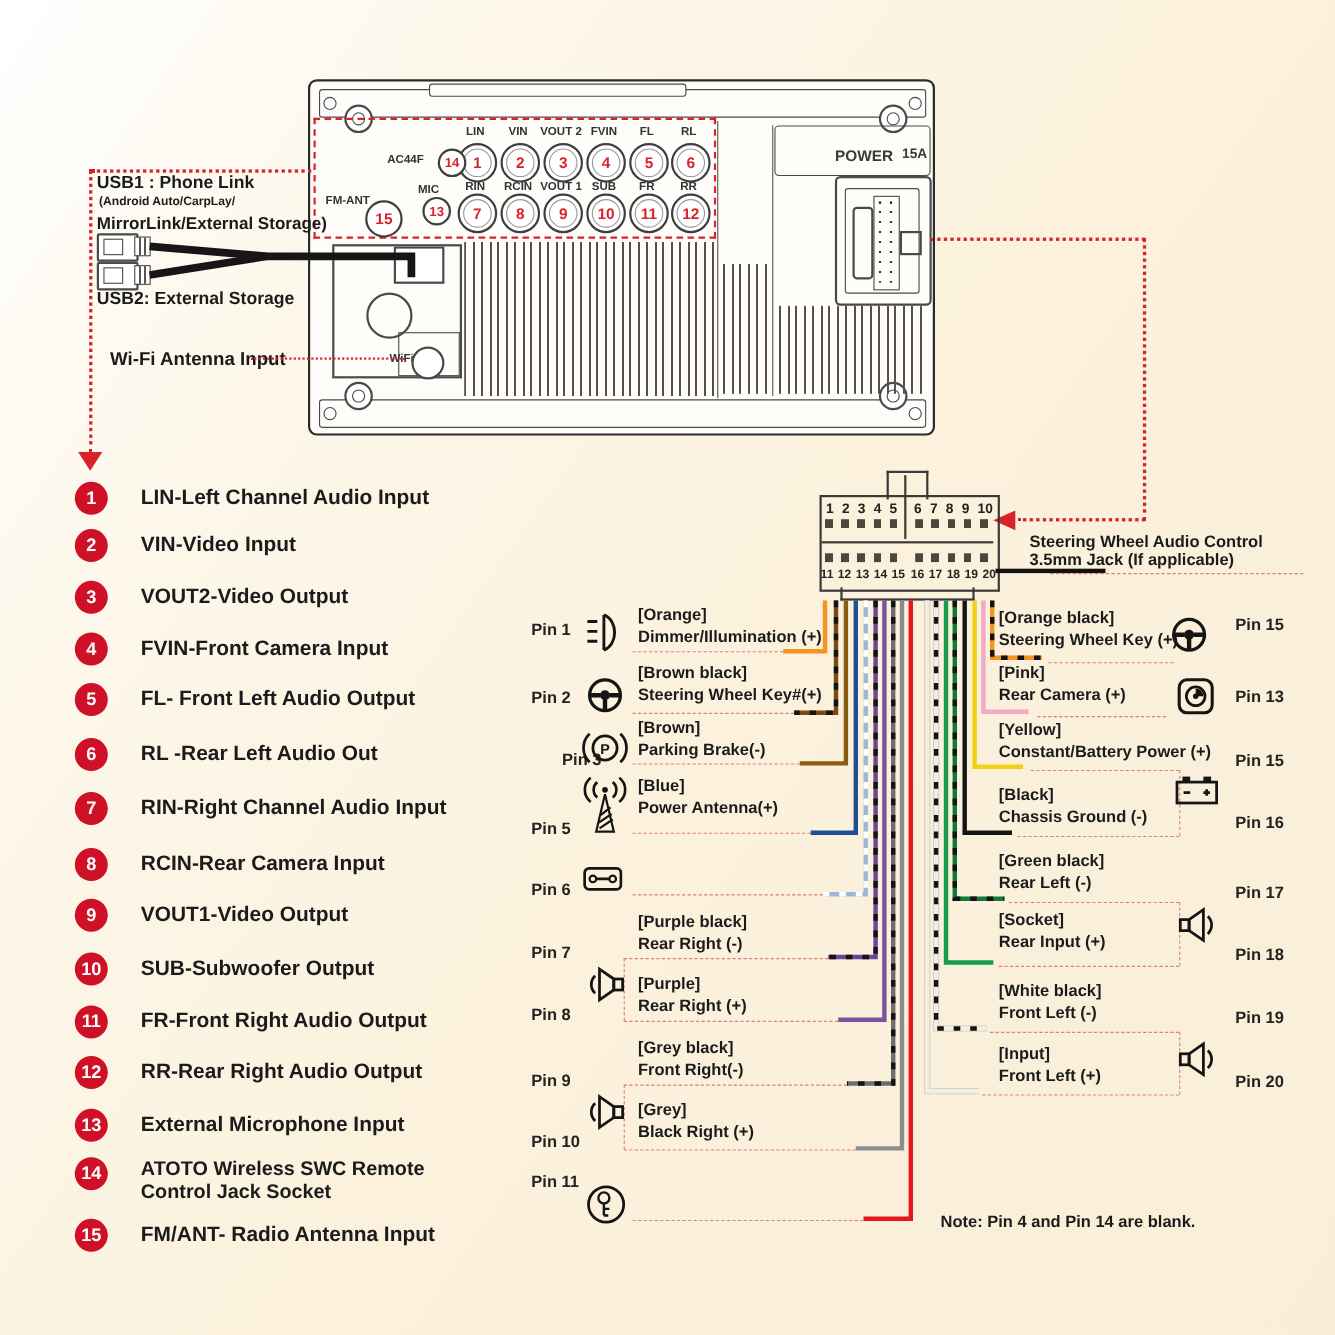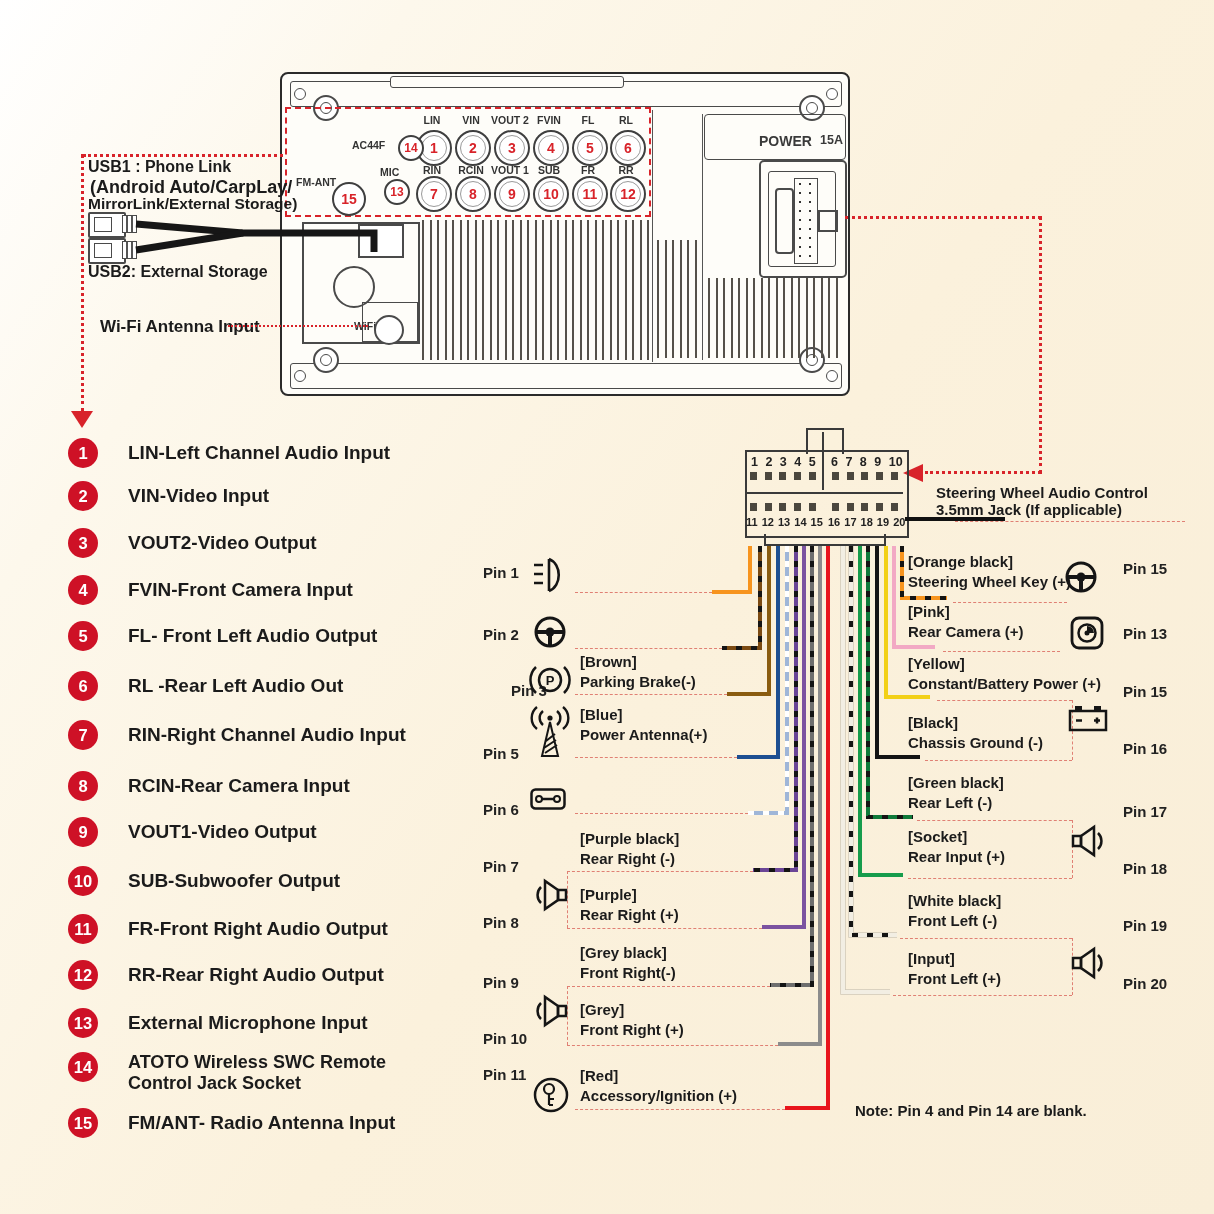--- a/index.html
+++ b/index.html
@@ -156,21 +156,21 @@
     </div>
   <div class="txt" style="left:296px;top:176px;font-size:10.5px;color:#333">FM-ANT</div>
   <div class="rcamd" style="left:332px;top:182px">
       <span>15</span>
     </div>
 
   <div class="rdh" style="left:83px;top:154px;width:200px"></div>
   <div class="rdv" style="left:81px;top:154px;height:258px"></div>
   <div class="tri-down" style="left:71px;top:411px"></div>
   <div class="txt" style="left:88px;top:158px;font-size:16px">USB1 : Phone Link</div>
-  <div class="txt" style="left:90px;top:177px;font-size:18px">(Android Auto/CarpLay/</div>
+  <div class="txt" style="left:90px;top:177px;font-size:11px">(Android Auto/CarpLay/</div>
   <div class="txt" style="left:88px;top:195px;font-size:15.5px">MirrorLink/External Storage)</div>
   <div class="txt" style="left:88px;top:263px;font-size:16px">USB2: External Storage</div>
   <div class="txt" style="left:100px;top:317px;font-size:17px">Wi-Fi Antenna Input</div>
   <div class="rdh" style="left:228px;top:325px;width:140px;border-top-width:2.4px"></div>
 
   <div class="outline" style="left:88px;top:212px;width:34px;height:22px;border-radius:2px;background:#fff"></div>
   <div class="outline1" style="left:94px;top:217px;width:16px;height:13px"></div>
   <div class="outline1" style="left:122px;top:215px;width:13px;height:16px;background:repeating-linear-gradient(90deg,#fff 0 3px,#555 3px 5px)"></div>
   <div class="outline" style="left:88px;top:238px;width:34px;height:22px;border-radius:2px;background:#fff"></div>
   <div class="outline1" style="left:94px;top:243px;width:16px;height:13px"></div>
@@ -293,22 +293,30 @@
         <div>ATOTO Wireless SWC Remote</div>
         <div>Control Jack Socket</div>
       </span>
     </div>
   <div class="lrow" style="top:1108px">
       <span class="lnum">15</span>
       <span class="ltext">FM/ANT- Radio Antenna Input</span>
     </div>
 
   <div class="pinid" style="left:483px;top:564px">Pin 1</div>
+  <div class="plabel" style="left:580px;top:550px">
+      <div>[Orange]</div>
+      <div>Dimmer/Illumination (+)</div>
+    </div>
   <div class="pinkh" style="left:575px;top:592px;width:137px"></div>
   <div class="pinid" style="left:483px;top:626px">Pin 2</div>
+  <div class="plabel" style="left:580px;top:602px">
+      <div>[Brown black]</div>
+      <div>Steering Wheel Key#(+)</div>
+    </div>
   <div class="pinkh" style="left:575px;top:648px;width:147px"></div>
   <div class="pinid" style="left:511px;top:682px">Pin 3</div>
   <div class="plabel" style="left:580px;top:652px">
       <div>[Brown]</div>
       <div>Parking Brake(-)</div>
     </div>
   <div class="pinkh" style="left:575px;top:694px;width:152px"></div>
   <div class="pinid" style="left:483px;top:745px">Pin 5</div>
   <div class="plabel" style="left:580px;top:705px">
       <div>[Blue]</div>
@@ -333,28 +341,24 @@
   <div class="pinid" style="left:483px;top:974px">Pin 9</div>
   <div class="plabel" style="left:580px;top:943px">
       <div>[Grey black]</div>
       <div>Front Right(-)</div>
     </div>
   <div class="pinkh" style="left:567px;top:986px;width:203px"></div>
   <div class="pinkv" style="left:567px;top:986px;height:59px"></div>
   <div class="pinid" style="left:483px;top:1030px">Pin 10</div>
   <div class="plabel" style="left:580px;top:1000px">
       <div>[Grey]</div>
-      <div>Front Right (+)</div>
+      <div>Black Right (+)</div>
     </div>
   <div class="pinkh" style="left:567px;top:1045px;width:211px"></div>
   <div class="pinid" style="left:483px;top:1066px">Pin 11</div>
-  <div class="plabel" style="left:580px;top:1066px">
-      <div>[Red]</div>
-      <div>Accessory/Ignition (+)</div>
-    </div>
   <div class="pinkh" style="left:575px;top:1109px;width:210px"></div>
 
   <div class="pinid" style="left:1123px;top:560px">Pin 15</div>
   <div class="plabel" style="left:908px;top:552px">
       <div>[Orange black]</div>
       <div>Steering Wheel Key (+)</div>
     </div>
   <div class="pinkh" style="left:953px;top:602px;width:114px"></div>
   <div class="pinid" style="left:1123px;top:625px">Pin 13</div>
   <div class="plabel" style="left:908px;top:602px">

